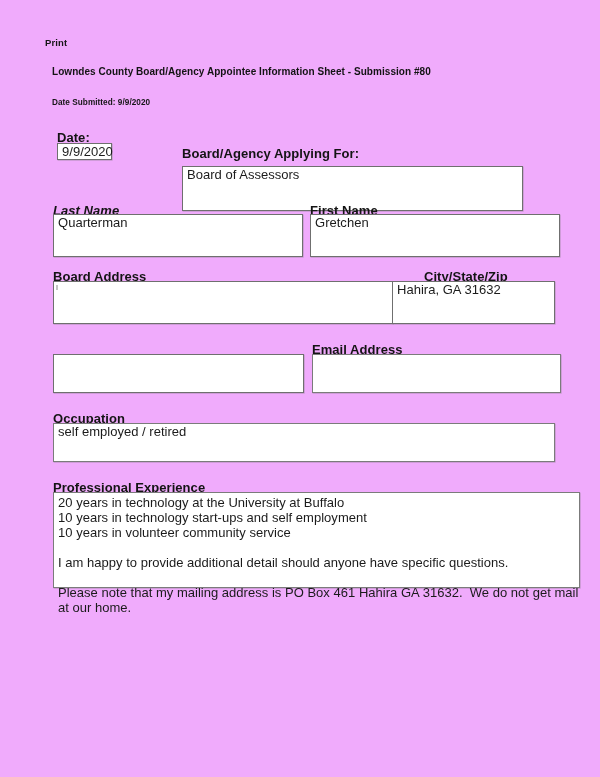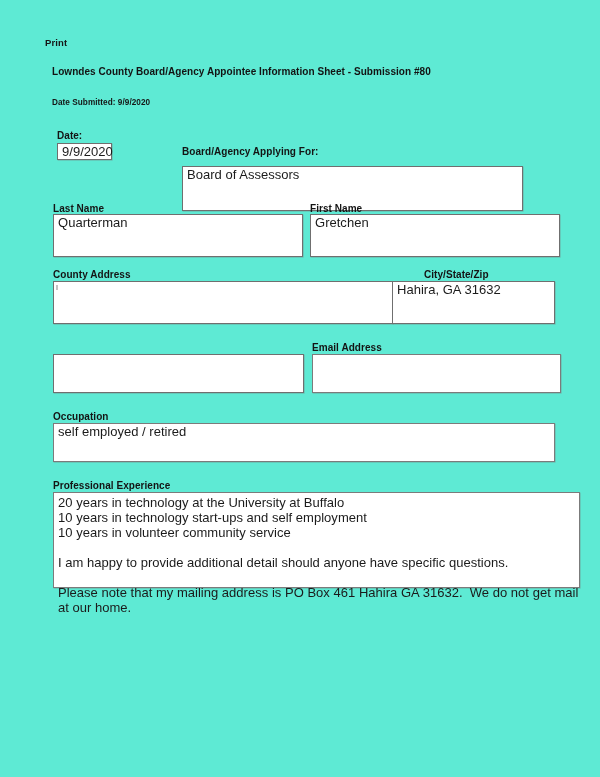--- a/index.html
+++ b/index.html
@@ -12,21 +12,21 @@
     height: 777px;
     position: relative;
     font-family: "Liberation Sans", sans-serif;
     color: #1a1a1a;
     -webkit-font-smoothing: antialiased;
   }
 
   .page {
     position: absolute;
     inset: 0;
-    background: #5eead4;
+    background: #f0abfc;
     overflow: hidden;
   }
 
   
   .print-link {
     position: absolute;
     left: 45px;
     top: 37px;
     font-size: 9.5px;
     font-weight: bold;
@@ -50,21 +50,21 @@
     font-size: 8.2px;
     font-weight: bold;
     letter-spacing: .05px;
     color: #161616;
     white-space: nowrap;
   }
 
   
   .flabel {
     position: absolute;
-    font-size: 10px;
+    font-size: 13px;
     font-weight: bold;
     letter-spacing: .05px;
     color: #141414;
     white-space: nowrap;
   }
   .fbox {
     position: absolute;
     box-sizing: border-box;
     background: #ffffff;
     border: 1px solid #6f6f6f;
@@ -96,21 +96,21 @@
     opacity: .85;
   }
 
   
   #lbl-date        { left: 57px;  top: 130px; }
   #box-date        { left: 57px;  top: 143px; width: 55px;  height: 17px; }
 
   #lbl-board       { left: 182px; top: 130px; margin-top: 16px; }
   #box-board       { left: 182px; top: 143px; width: 341px; height: 45px; margin-top: 23px; }
 
-  #lbl-last        { left: 53px;  top: 203px; }
+  #lbl-last        { left: 53px;  top: 203px; font-style: italic; }
   #box-last        { left: 53px;  top: 214px; width: 250px; height: 43px; }
 
   #lbl-first       { left: 310px; top: 203px; }
   #box-first       { left: 310px; top: 214px; width: 250px; height: 43px; }
 
   #lbl-street      { left: 53px;  top: 269px; }
   #box-street      { left: 53px;  top: 281px; width: 340px; height: 43px; }
 
   #lbl-city        { left: 392px; top: 269px; padding-left: 32px; }
   #box-city        { left: 392px; top: 281px; width: 163px; height: 43px; }
@@ -153,21 +153,21 @@
   <div class="flabel" id="lbl-last">Last Name</div>
   <div class="fbox" id="box-last">
     <span class="val">Quarterman</span>
   </div>
 
   <div class="flabel" id="lbl-first">First Name</div>
   <div class="fbox" id="box-first">
     <span class="val">Gretchen</span>
   </div>
 
-  <div class="flabel" id="lbl-street">County Address</div>
+  <div class="flabel" id="lbl-street">Board Address</div>
   <div class="fbox" id="box-street">
     <span class="val"></span>
   </div>
   <div class="speck"></div>
 
   <div class="flabel" id="lbl-city">City/State/Zip</div>
   <div class="fbox" id="box-city">
     <span class="val">Hahira, GA 31632</span>
   </div>
 

